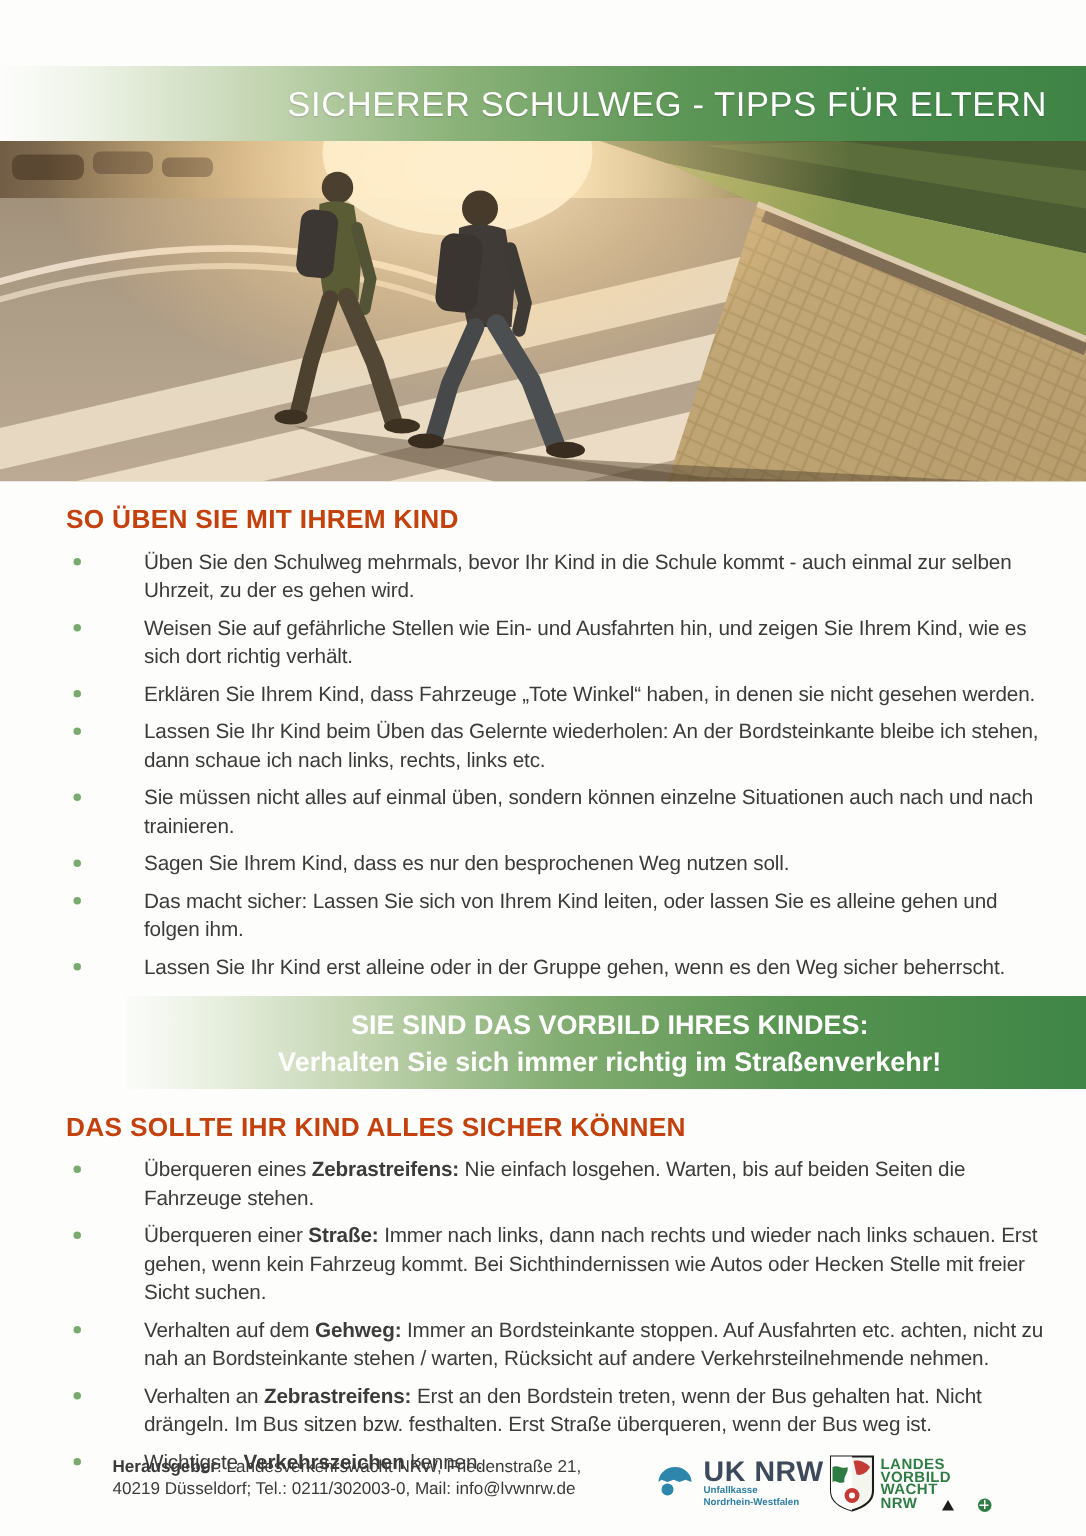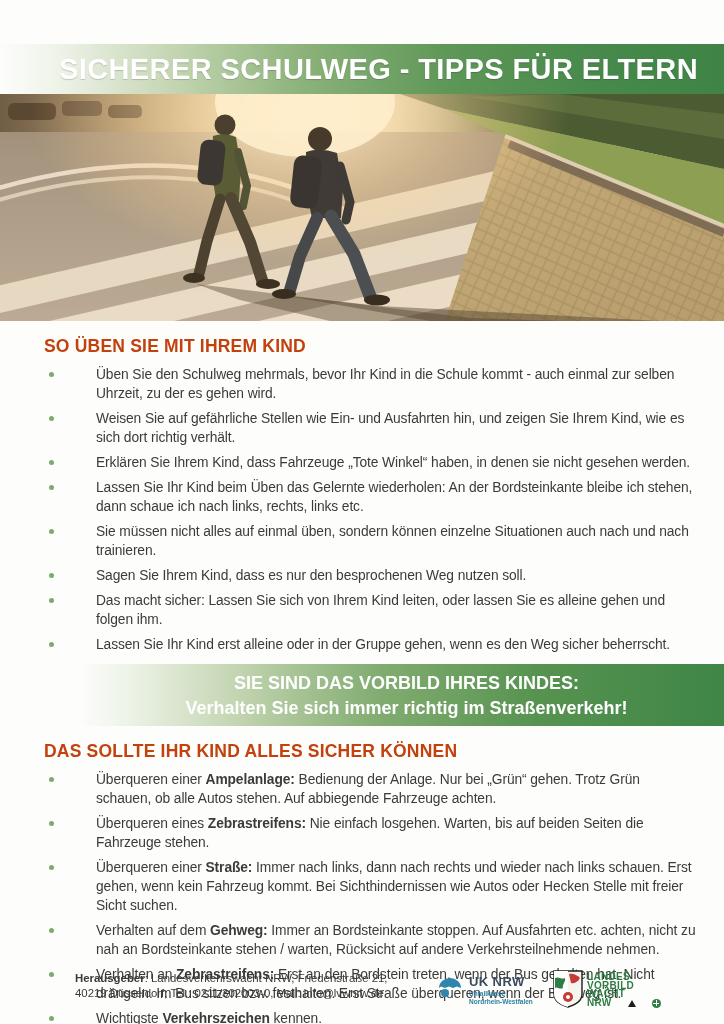--- a/index.html
+++ b/index.html
@@ -4,21 +4,21 @@
 <style>
   html,body{margin:0;padding:0;background:#e9e9e9;}
   .page{position:relative;width:724px;height:1024px;margin:0 auto;background:#fdfdfb;
         font-family:"Liberation Sans","DejaVu Sans",sans-serif;color:#3b3b3b;overflow:hidden;}
 
   
   .top-space{height:44px;}
   .header-banner{height:50px;
     background:linear-gradient(to right,#fdfdfc 0%,#eef3e8 8%,#c4d5b2 24%,#8bb279 42%,#5e9757 62%,#478a4b 82%,#3f8446 100%);
     display:flex;align-items:center;justify-content:flex-end;padding-right:26px;box-sizing:border-box;}
-  .header-banner h1{margin:0;font-size:29px;letter-spacing:.4px;color:#ffffff;font-weight:700;
+  .header-banner h1{margin:0;font-size:23px;letter-spacing:.4px;color:#ffffff;font-weight:400;
     text-shadow:0 1px 1px rgba(0,0,0,.18);}
 
   
   .photo{display:block;width:724px;height:227px;}
 
   
   .content{padding:0 26px 0 44px;}
   h2.section-heading{margin:15px 0 0 0;font-size:17.5px;font-weight:700;color:#c2410c;letter-spacing:.2px;}
   ul.tips{list-style:none;margin:8px 0 0 0;padding:0;font-size:13.8px;line-height:19px;letter-spacing:-.1px;}
   ul.tips li{display:flex;margin:0 0 6px 0;gap:31px;}
@@ -33,21 +33,21 @@
   .mid-banner .l1{font-size:18px;line-height:25px;}
   .mid-banner .l2{font-size:18px;line-height:24px;}
 
   
   .footer{position:absolute;left:0;bottom:0;width:720px;height:60px;}
   .imprint{position:absolute;left:75px;top:7px;font-size:11.4px;line-height:15px;color:#3a3a3a;}
   .imprint .b{font-weight:700;}
 
   .logo-uknrw{position:absolute;left:437px;top:10px;display:flex;align-items:flex-start;}
   .uk-icon{width:26px;height:24px;margin:2px 6px 0 0;}
-  .uk-text .uk-title{font-size:13px;font-weight:700;color:#3d4a5c;letter-spacing:.4px;line-height:16px;}
+  .uk-text .uk-title{font-size:19px;font-weight:700;color:#3d4a5c;letter-spacing:.4px;line-height:16px;}
   .uk-text .uk-sub{font-size:6.5px;line-height:7.5px;color:#2e7fa3;font-weight:700;}
 
   .logo-lvw{position:absolute;left:553px;top:6px;display:flex;align-items:flex-start;}
   .lvw-shield{width:30px;height:38px;margin-right:4px;}
   .lvw-text{padding-top:3px;}
   .lvw-text div{font-size:10px;line-height:8.5px;font-weight:700;color:#2f7d45;letter-spacing:.3px;}
   .lvw-text .lvw-last{display:flex;align-items:center;gap:16px;color:#2f7d45;}
   .lvw-tri{width:0;height:0;border-left:4px solid transparent;border-right:4px solid transparent;border-bottom:7px solid #1d1d1b;}
   .lvw-plus{width:9px;height:9px;border-radius:50%;background:#2f7d45;position:relative;}
   .lvw-plus:before,.lvw-plus:after{content:"";position:absolute;background:#fff;}
@@ -190,24 +190,20 @@
 
     <div class="mid-banner">
       <div class="l1">SIE SIND DAS VORBILD IHRES KINDES:</div>
       <div class="l2">Verhalten Sie sich immer richtig im Straßenverkehr!</div>
     </div>
 
     <h2 class="section-heading">DAS SOLLTE IHR KIND ALLES SICHER KÖNNEN</h2>
     <ul class="tips">
         <li>
           <span class="bullet"></span>
-          <span class="li-text"><span>Überqueren einer </span><span class="b">Ampelanlage:</span><span> Bedienung der Anlage. Nur bei „Grün“ gehen. Trotz Grün schauen, ob alle Autos stehen. Auf abbiegende Fahrzeuge achten.</span></span>
-        </li>
-        <li>
-          <span class="bullet"></span>
           <span class="li-text"><span>Überqueren eines </span><span class="b">Zebrastreifens:</span><span> Nie einfach losgehen. Warten, bis auf beiden Seiten die Fahrzeuge stehen.</span></span>
         </li>
         <li>
           <span class="bullet"></span>
           <span class="li-text"><span>Überqueren einer </span><span class="b">Straße:</span><span> Immer nach links, dann nach rechts und wieder nach links schauen. Erst gehen, wenn kein Fahrzeug kommt. Bei Sichthindernissen wie Autos oder Hecken Stelle mit freier Sicht suchen.</span></span>
         </li>
         <li>
           <span class="bullet"></span>
           <span class="li-text"><span>Verhalten auf dem </span><span class="b">Gehweg:</span><span> Immer an Bordsteinkante stoppen. Auf Ausfahrten etc. achten, nicht zu nah an Bordsteinkante stehen / warten, Rücksicht auf andere Verkehrsteilnehmende nehmen.</span></span>
         </li>

